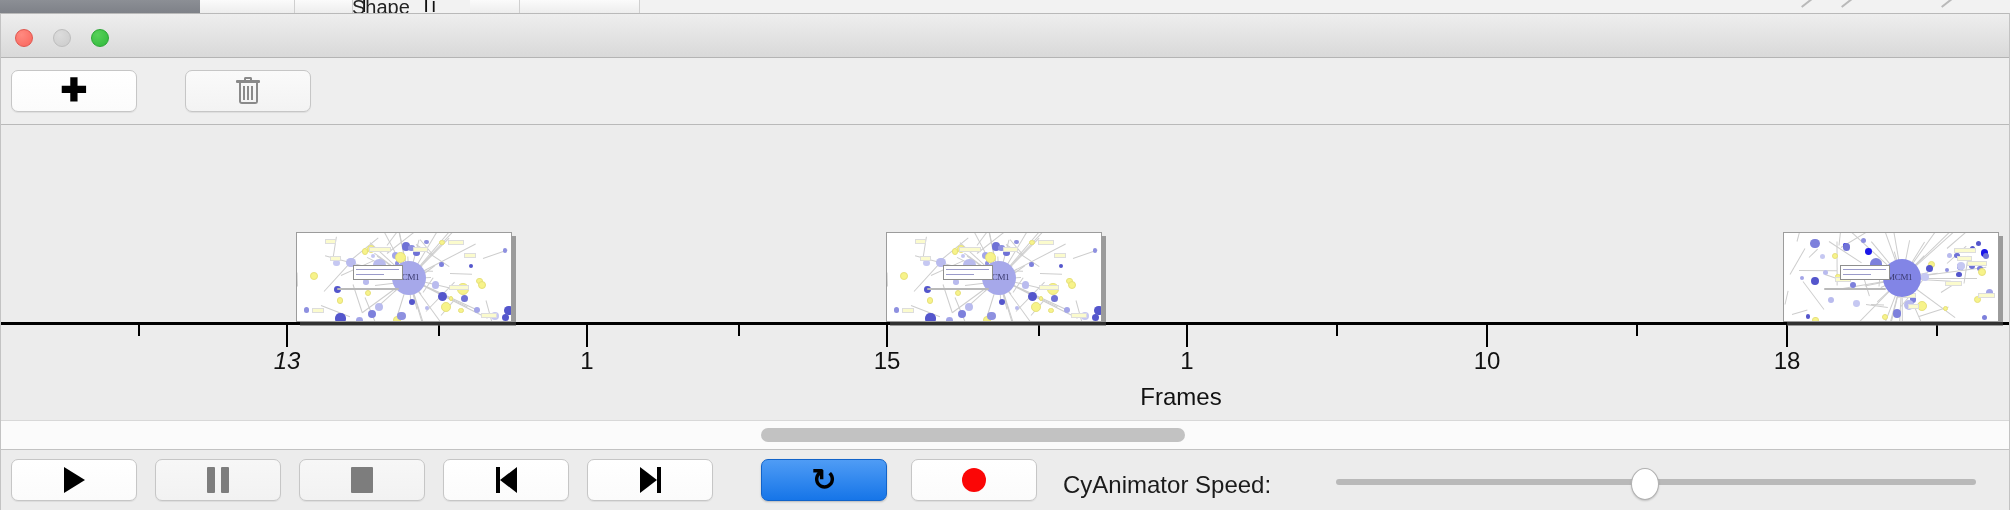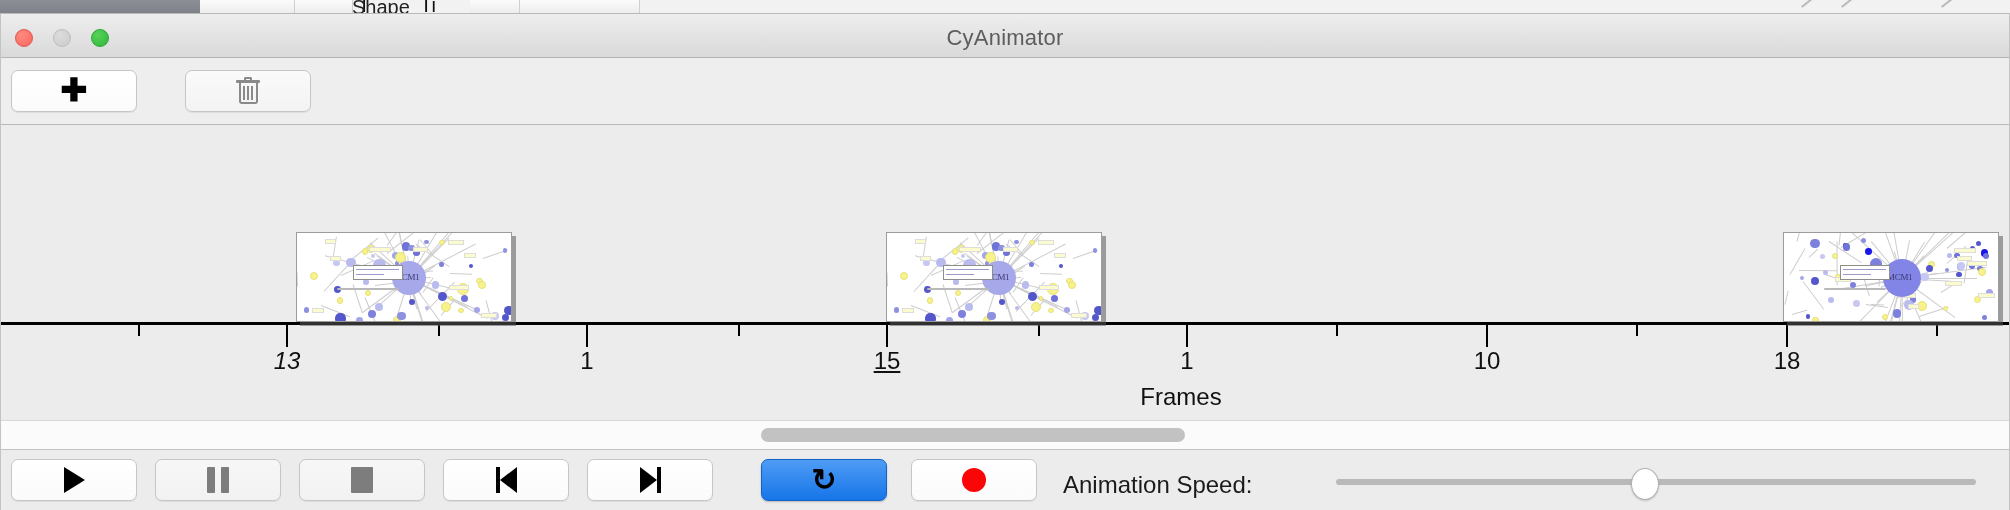--- a/index.html
+++ b/index.html
@@ -258,21 +258,20 @@
   <div class="bg-slash" style="left:1840px;"></div>
   <div class="bg-slash" style="left:1940px;"></div>
 </div>
 
 <div id="window">
 
   <div id="titlebar">
     <div class="traffic" id="tl-close"></div>
     <div class="traffic" id="tl-min"></div>
     <div class="traffic" id="tl-max"></div>
-    <div id="win-title">CyAnimator</div>
   </div>
 
   <div id="toolbar">
     <div class="btn" id="btn-add">
       <span class="plus-icon">✚</span>
     </div>
     <div class="btn flat" id="btn-del">
       <span class="trash-icon">
         <span class="handle"></span>
         <span class="lid"></span>
@@ -285,21 +284,21 @@
   </div>
 
   <div id="timeline">
     <div id="axis"></div>
     <div id="ticks-host">
         <div class="tick major" style="left: 285px;"></div>
         <div class="tick-label" style="left: 286px; font-style: italic;">13</div>
         <div class="tick major" style="left: 585px;"></div>
         <div class="tick-label" style="left: 586px;">1</div>
         <div class="tick major" style="left: 885px;"></div>
-        <div class="tick-label" style="left: 886px; text-decoration: underline;">15</div>
+        <div class="tick-label" style="left: 886px;">15</div>
         <div class="tick major" style="left: 1185px;"></div>
         <div class="tick-label" style="left: 1186px;">1</div>
         <div class="tick major" style="left: 1485px;"></div>
         <div class="tick-label" style="left: 1486px;">10</div>
         <div class="tick major" style="left: 1785px;"></div>
         <div class="tick-label" style="left: 1786px;">18</div>
         <div class="tick minor" style="left: 137px;"></div>
         <div class="tick minor" style="left: 437px;"></div>
         <div class="tick minor" style="left: 737px;"></div>
         <div class="tick minor" style="left: 1037px;"></div>
@@ -692,17 +691,17 @@
           <span class="bar"></span>
         </span>
     </div>
     <div class="tbtn active" id="t-loop">
       <span class="ico-loop">↻</span>
     </div>
     <div class="tbtn" id="t-rec">
       <span class="ico-rec"></span>
     </div>
 
-    <div id="speed-label">Animation Speed:</div>
+    <div id="speed-label">CyAnimator Speed:</div>
     <div id="speed-slider"></div>
     <div id="speed-thumb"></div>
   </div>
 </div>
 
 </body></html>

